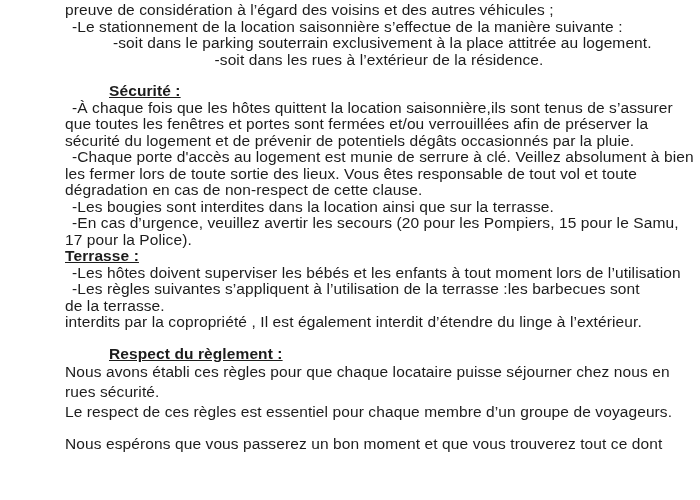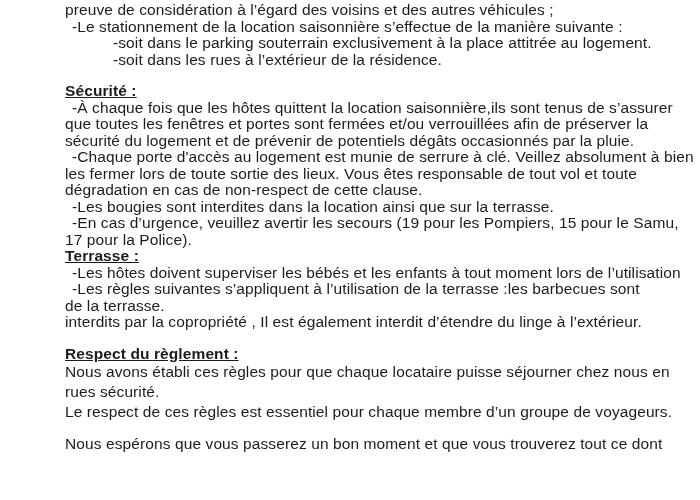--- a/index.html
+++ b/index.html
@@ -24,27 +24,27 @@
     font-size: 15.5px;
     line-height: 16.5px;
     letter-spacing: 0.1px;
   }
   .line {
     white-space: nowrap;
   }
   
   .i1 { padding-left: 7px; }
   
-  .i2 { padding-left: 48px; }
+  .i2 { padding-left: 48px; text-align: center; }
   .heading {
     font-weight: bold;
     text-decoration: underline;
     white-space: nowrap;
   }
-  .heading.gap-sm { margin-top: 15px; }
+  .heading.gap-sm { margin-top: 15px; margin-left: 44px; }
   .heading.gap-lg { }
   .closing .line,
   .closing .para {
     line-height: 20px;
     white-space: nowrap;
   }
   .closing .para-first { }
   .closing .para-2 { }
   .closing .para-3 { margin-top: 12px; }
 </style>
@@ -63,21 +63,21 @@
 
     <div>
       <div class="heading gap-sm">Sécurité :</div>
       <div class="line i1">-À chaque fois que les hôtes quittent la location saisonnière,ils sont tenus de s’assurer</div>
       <div class="line">que toutes les fenêtres et portes sont fermées et/ou verrouillées afin de préserver la</div>
       <div class="line">sécurité du logement et de prévenir de potentiels dégâts occasionnés par la pluie.</div>
       <div class="line i1">-Chaque porte d'accès au logement est munie de serrure à clé. Veillez absolument à bien</div>
       <div class="line">les fermer lors de toute sortie des lieux. Vous êtes responsable de tout vol et toute</div>
       <div class="line">dégradation en cas de non-respect de cette clause.</div>
       <div class="line i1">-Les bougies sont interdites dans la location ainsi que sur la terrasse.</div>
-      <div class="line i1">-En cas d’urgence, veuillez avertir les secours (19 pour les Pompiers, 15 pour le Samu,</div>
+      <div class="line i1">-En cas d’urgence, veuillez avertir les secours (20 pour les Pompiers, 15 pour le Samu,</div>
       <div class="line">17 pour la Police).</div>
     </div>
 
     <div>
       <div class="heading gap-lg">Terrasse :</div>
       <div class="line i1">-Les hôtes doivent superviser les bébés et les enfants à tout moment lors de l’utilisation</div>
       <div class="line i1">-Les règles suivantes s’appliquent à l’utilisation de la terrasse :les barbecues sont</div>
       <div class="line">de la terrasse.</div>
       <div class="line">interdits par la copropriété , Il est également interdit d’étendre du linge à l’extérieur.</div>
     </div>

